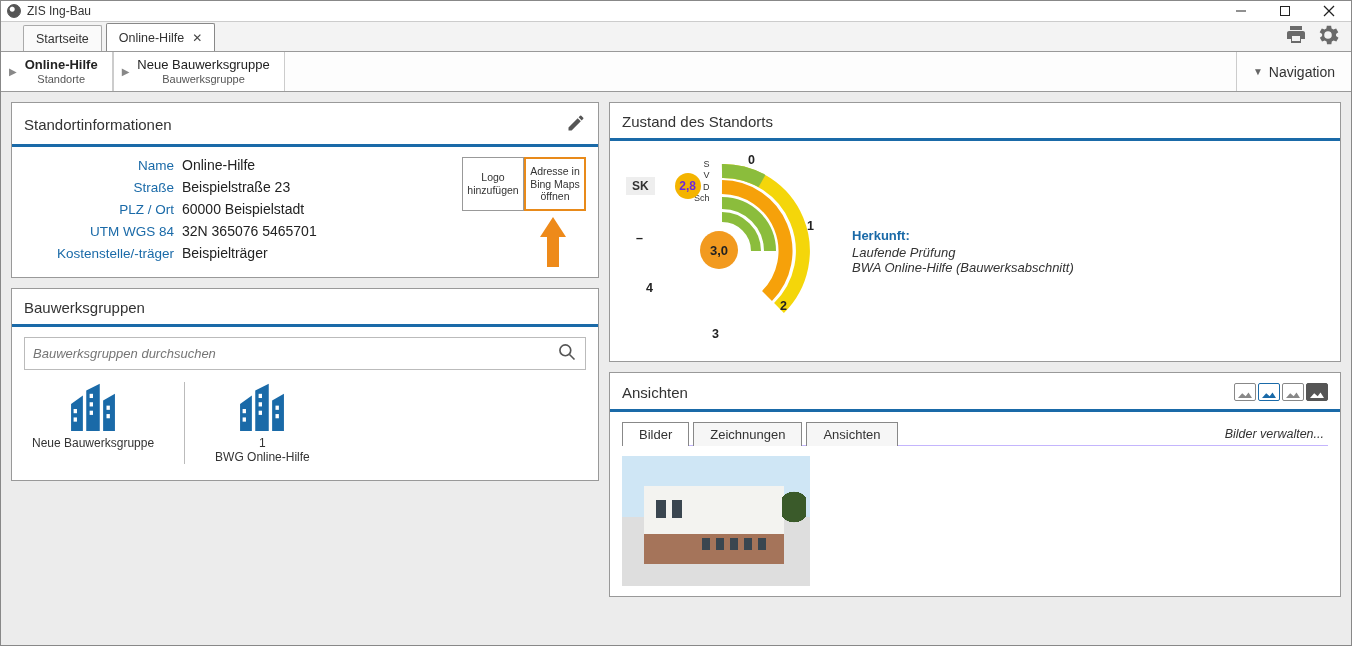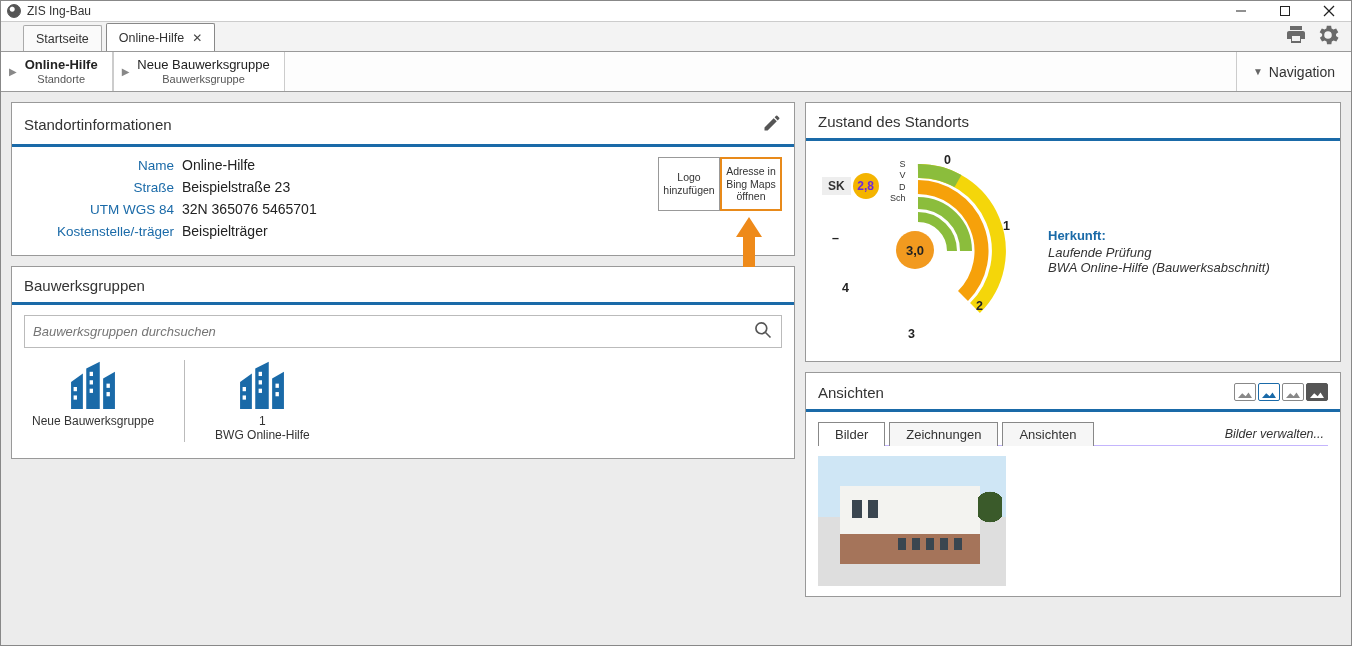--- a/index.html
+++ b/index.html
@@ -21,21 +21,21 @@
   .bc-item.first { border-left: none; }
   .bc-arrow { color: #888; font-size: 10px; margin-right: 8px; }
   .bc-text { display: flex; flex-direction: column; line-height: 1.1; }
   .bc-title { font-size: 13px; color: #222; }
   .bc-title.bold { font-weight: 600; }
   .bc-sub { font-size: 11px; color: #555; text-align: center; }
   .nav-right { margin-left: auto; display: flex; align-items: center; padding: 0 16px; color: #333; font-size: 14px; border-left: 1px solid #ccc; }
   .nav-right .chev { margin-right: 6px; font-size: 10px; color: #666; }
   .content { flex: 1; background: #ececec; padding: 10px; display: flex; gap: 10px; }
   .col { display: flex; flex-direction: column; gap: 10px; }
-  .col.left { width: 784px; }
+  .col.left { width: 588px; }
   .col.right { flex: 1; }
   .card { background: #fff; border: 1px solid #999; }
   .card-head { padding: 10px 12px 8px; font-size: 15px; color: #333; border-bottom: 3px solid #1a6aa8; display: flex; align-items: center; }
   .card-body { padding: 10px 12px; }
   .info-row { display: flex; align-items: center; margin-bottom: 6px; }
   .info-lbl { width: 130px; text-align: right; padding-right: 8px; color: #1a6aa8; font-size: 13.5px; }
   .info-val { font-size: 14px; color: #222; }
   .right-boxes { position: absolute; top: 10px; right: 12px; display: flex; }
   .box-btn { width: 62px; height: 54px; border: 1px solid #999; font-size: 10.5px; text-align: center; display: flex; align-items: center; justify-content: center; line-height: 1.2; background: #fff; }
   .box-btn.orange { border: 2px solid #e88a1a; }
@@ -61,21 +61,21 @@
   .manage-link { margin-left: auto; font-style: italic; font-size: 12.5px; color: #333; padding-right: 4px; }
   
   .bldg-img { width: 188px; height: 130px; background: linear-gradient(#cfe6f5 0 47%, #dedede 47% 100%); position: relative; overflow: hidden; margin-top: 10px; }
   .bldg-img .bldg { position: absolute; left: 22px; top: 30px; width: 140px; height: 78px; background: #f3f3f0; }
   .bldg-img .base { position:absolute; left:22px; top:78px; width:140px; height:30px; background:#a5745a;}
   .bldg-img .tree { position:absolute; right:4px; top:26px; width:24px; height:50px; background: radial-gradient(circle, #3a5a2a 55%, transparent 56%);}
   .bldg-img .win { position:absolute; background:#3a4650;}
   
   .gauge-area { position: relative; width: 200px; height: 200px; }
   .gauge-lbl { position: absolute; font-size: 12.5px; font-weight: 600; color: #222; }
-  .sk-badge { position:absolute; left:4px; top:22px; display:flex; align-items:center; gap:2px;}
+  .sk-badge { position:absolute; left:4px; top:22px; display:flex; align-items:center; gap:20px;}
   .sk-badge .sk { background:#eee; padding:2px 6px; font-size:12px; font-weight:600;}
   .sk-badge .circ { width:26px; height:26px; border-radius:50%; background:#f4b400; display:flex; align-items:center; justify-content:center; font-size:12px; font-weight:600; color:#6d28d9;}
   .center-circ { position:absolute; left:78px; top:80px; width:38px; height:38px; border-radius:50%; background:#f29a1f; display:flex; align-items:center; justify-content:center; font-size:13px; font-weight:600; color:#222;}
   .mini-lbls { position:absolute; left:72px; top:8px; font-size:9px; line-height:1.25; text-align:right;}
   .card-body.flexrow{display:flex;gap:30px;}
   .card.loc .card-body{position:relative;padding-left:40px;}
   .bldg-icon-svg{display:block;margin:0 auto;}
 </style>
 </head>
 <body>
@@ -159,20 +159,24 @@
           </span>
         </div>
         <div class="card-body">
           <div class="info-row">
               <span class="info-lbl">Name</span>
               <span class="info-val">Online-Hilfe</span>
             </div>
           <div class="info-row">
               <span class="info-lbl">Straße</span>
               <span class="info-val">Beispielstraße 23</span>
+            </div>
+          <div class="info-row">
+              <span class="info-lbl">PLZ / Ort</span>
+              <span class="info-val">60000 Beispielstadt</span>
             </div>
           <div class="info-row">
               <span class="info-lbl">UTM WGS 84</span>
               <span class="info-val">32N 365076 5465701</span>
             </div>
           <div class="info-row">
               <span class="info-lbl">Kostenstelle/-träger</span>
               <span class="info-val">Beispielträger</span>
             </div>
           <div class="right-boxes">

